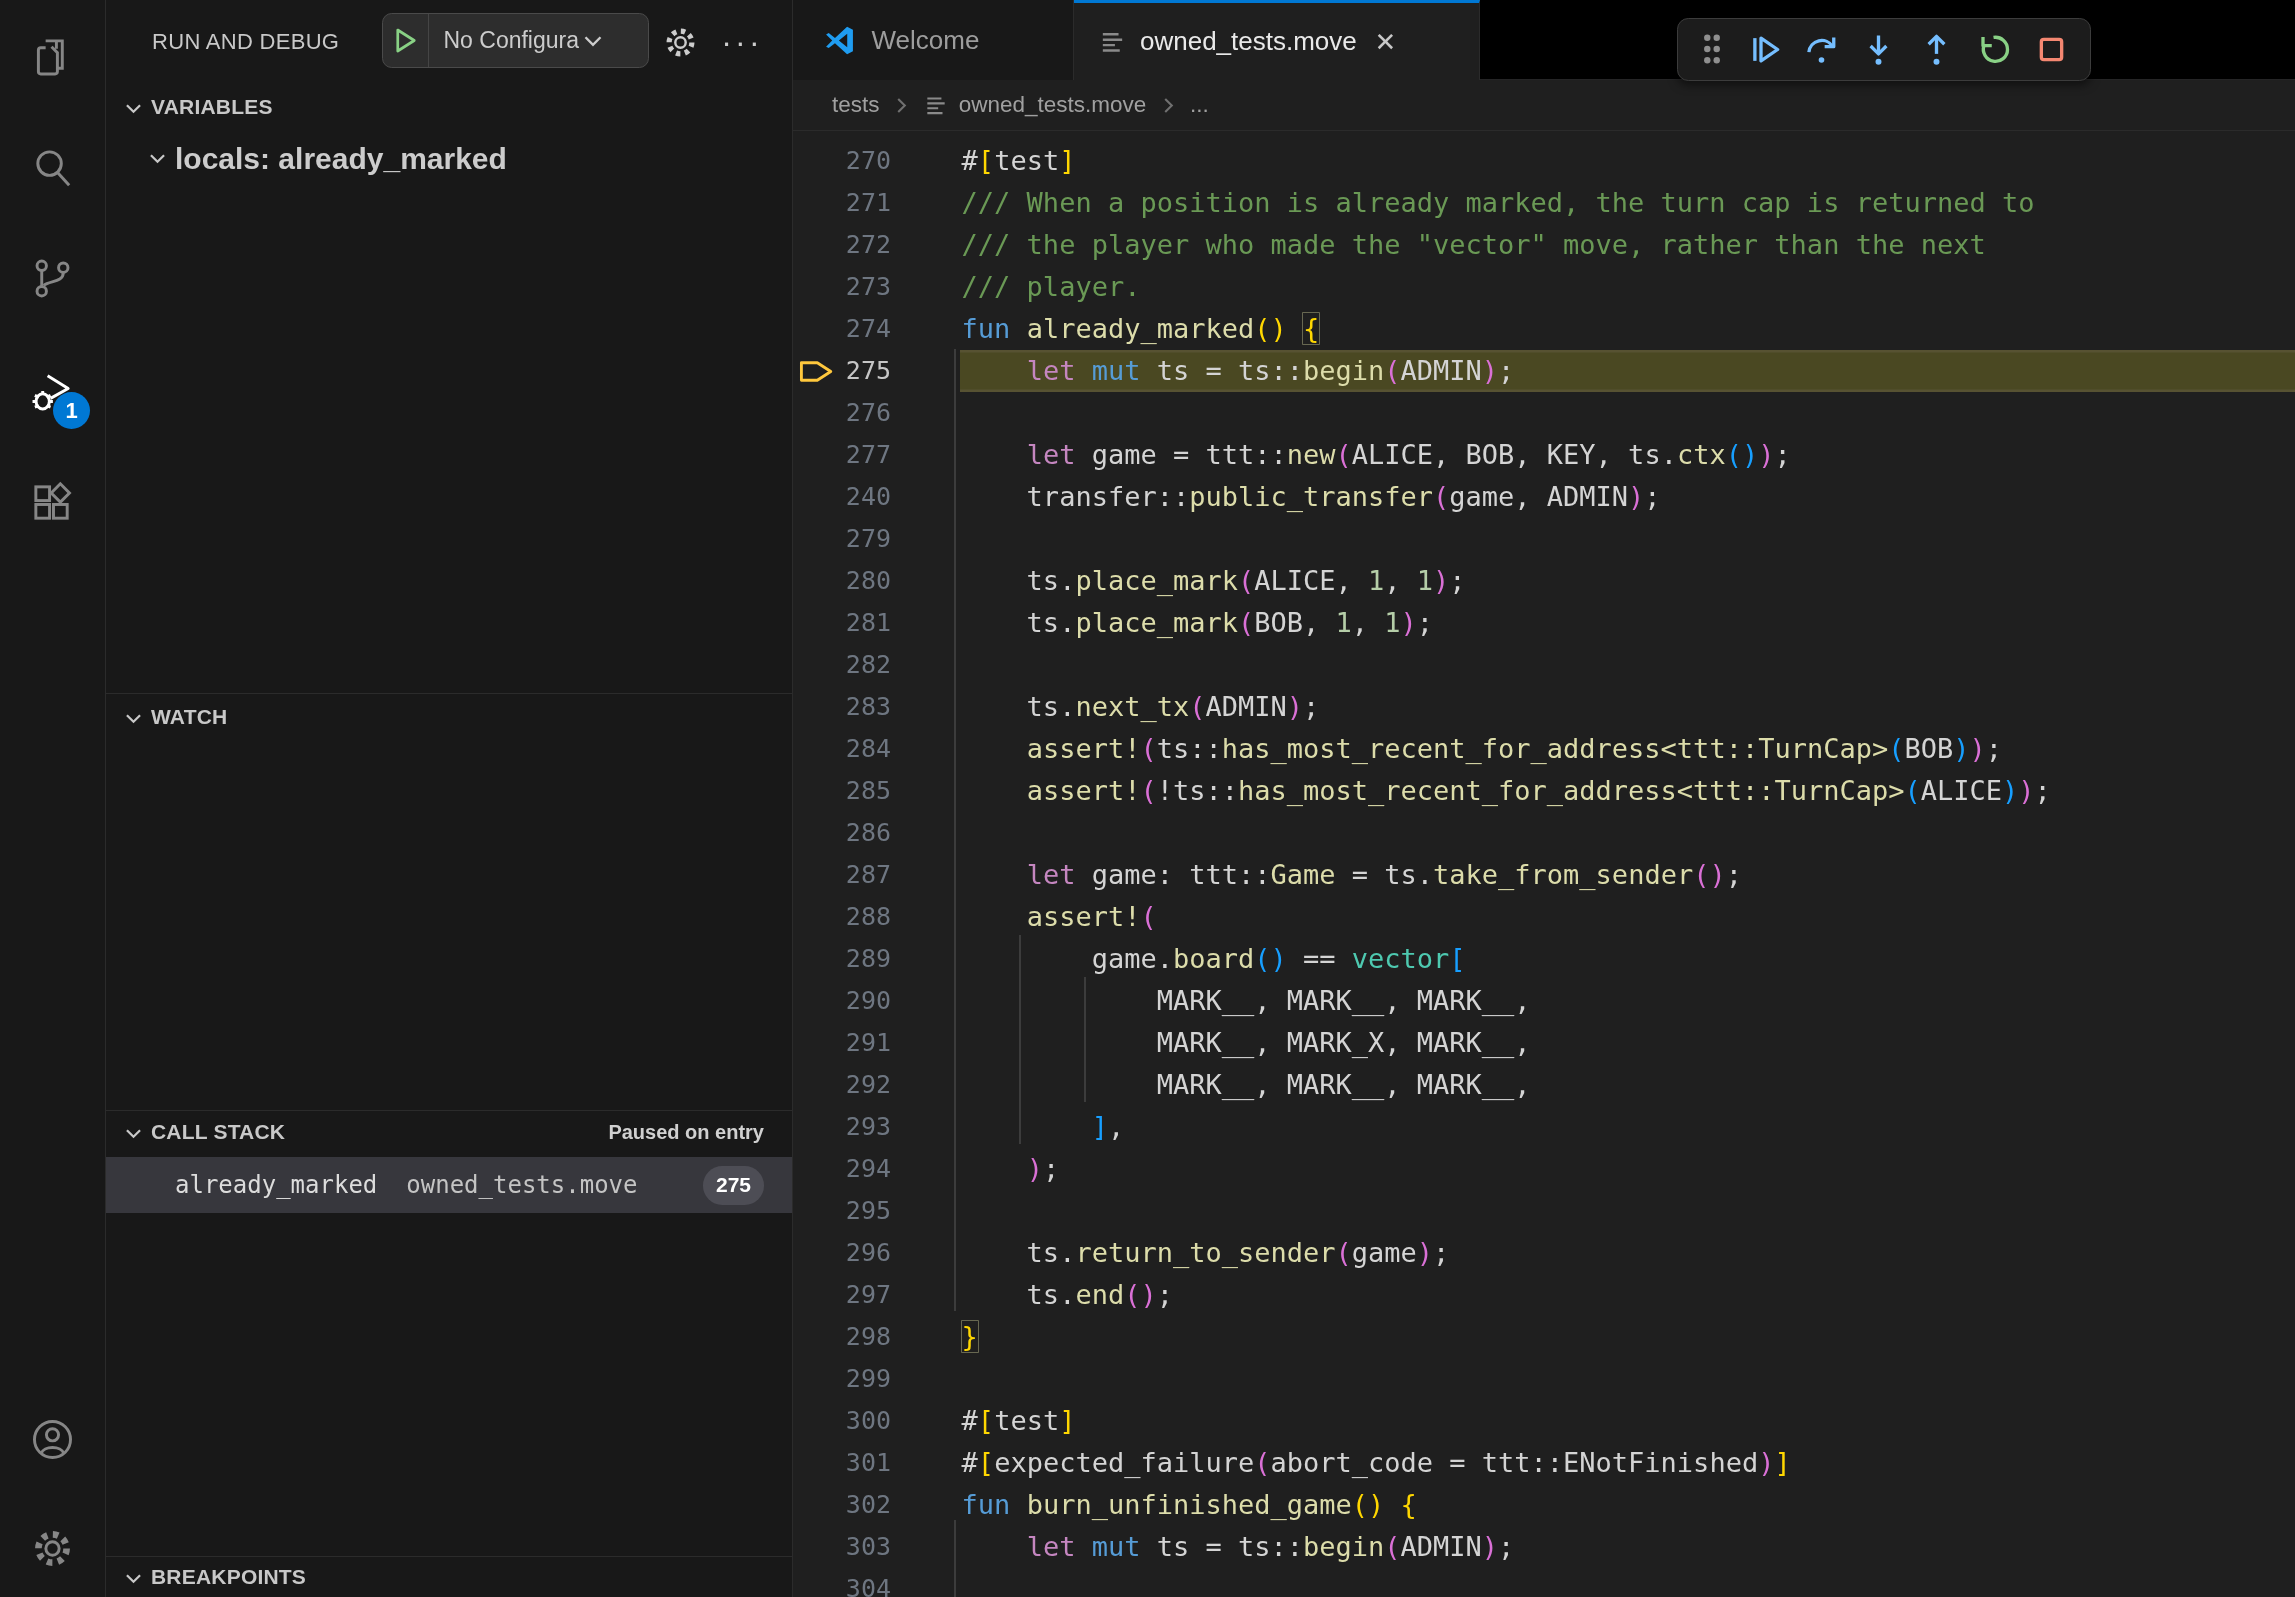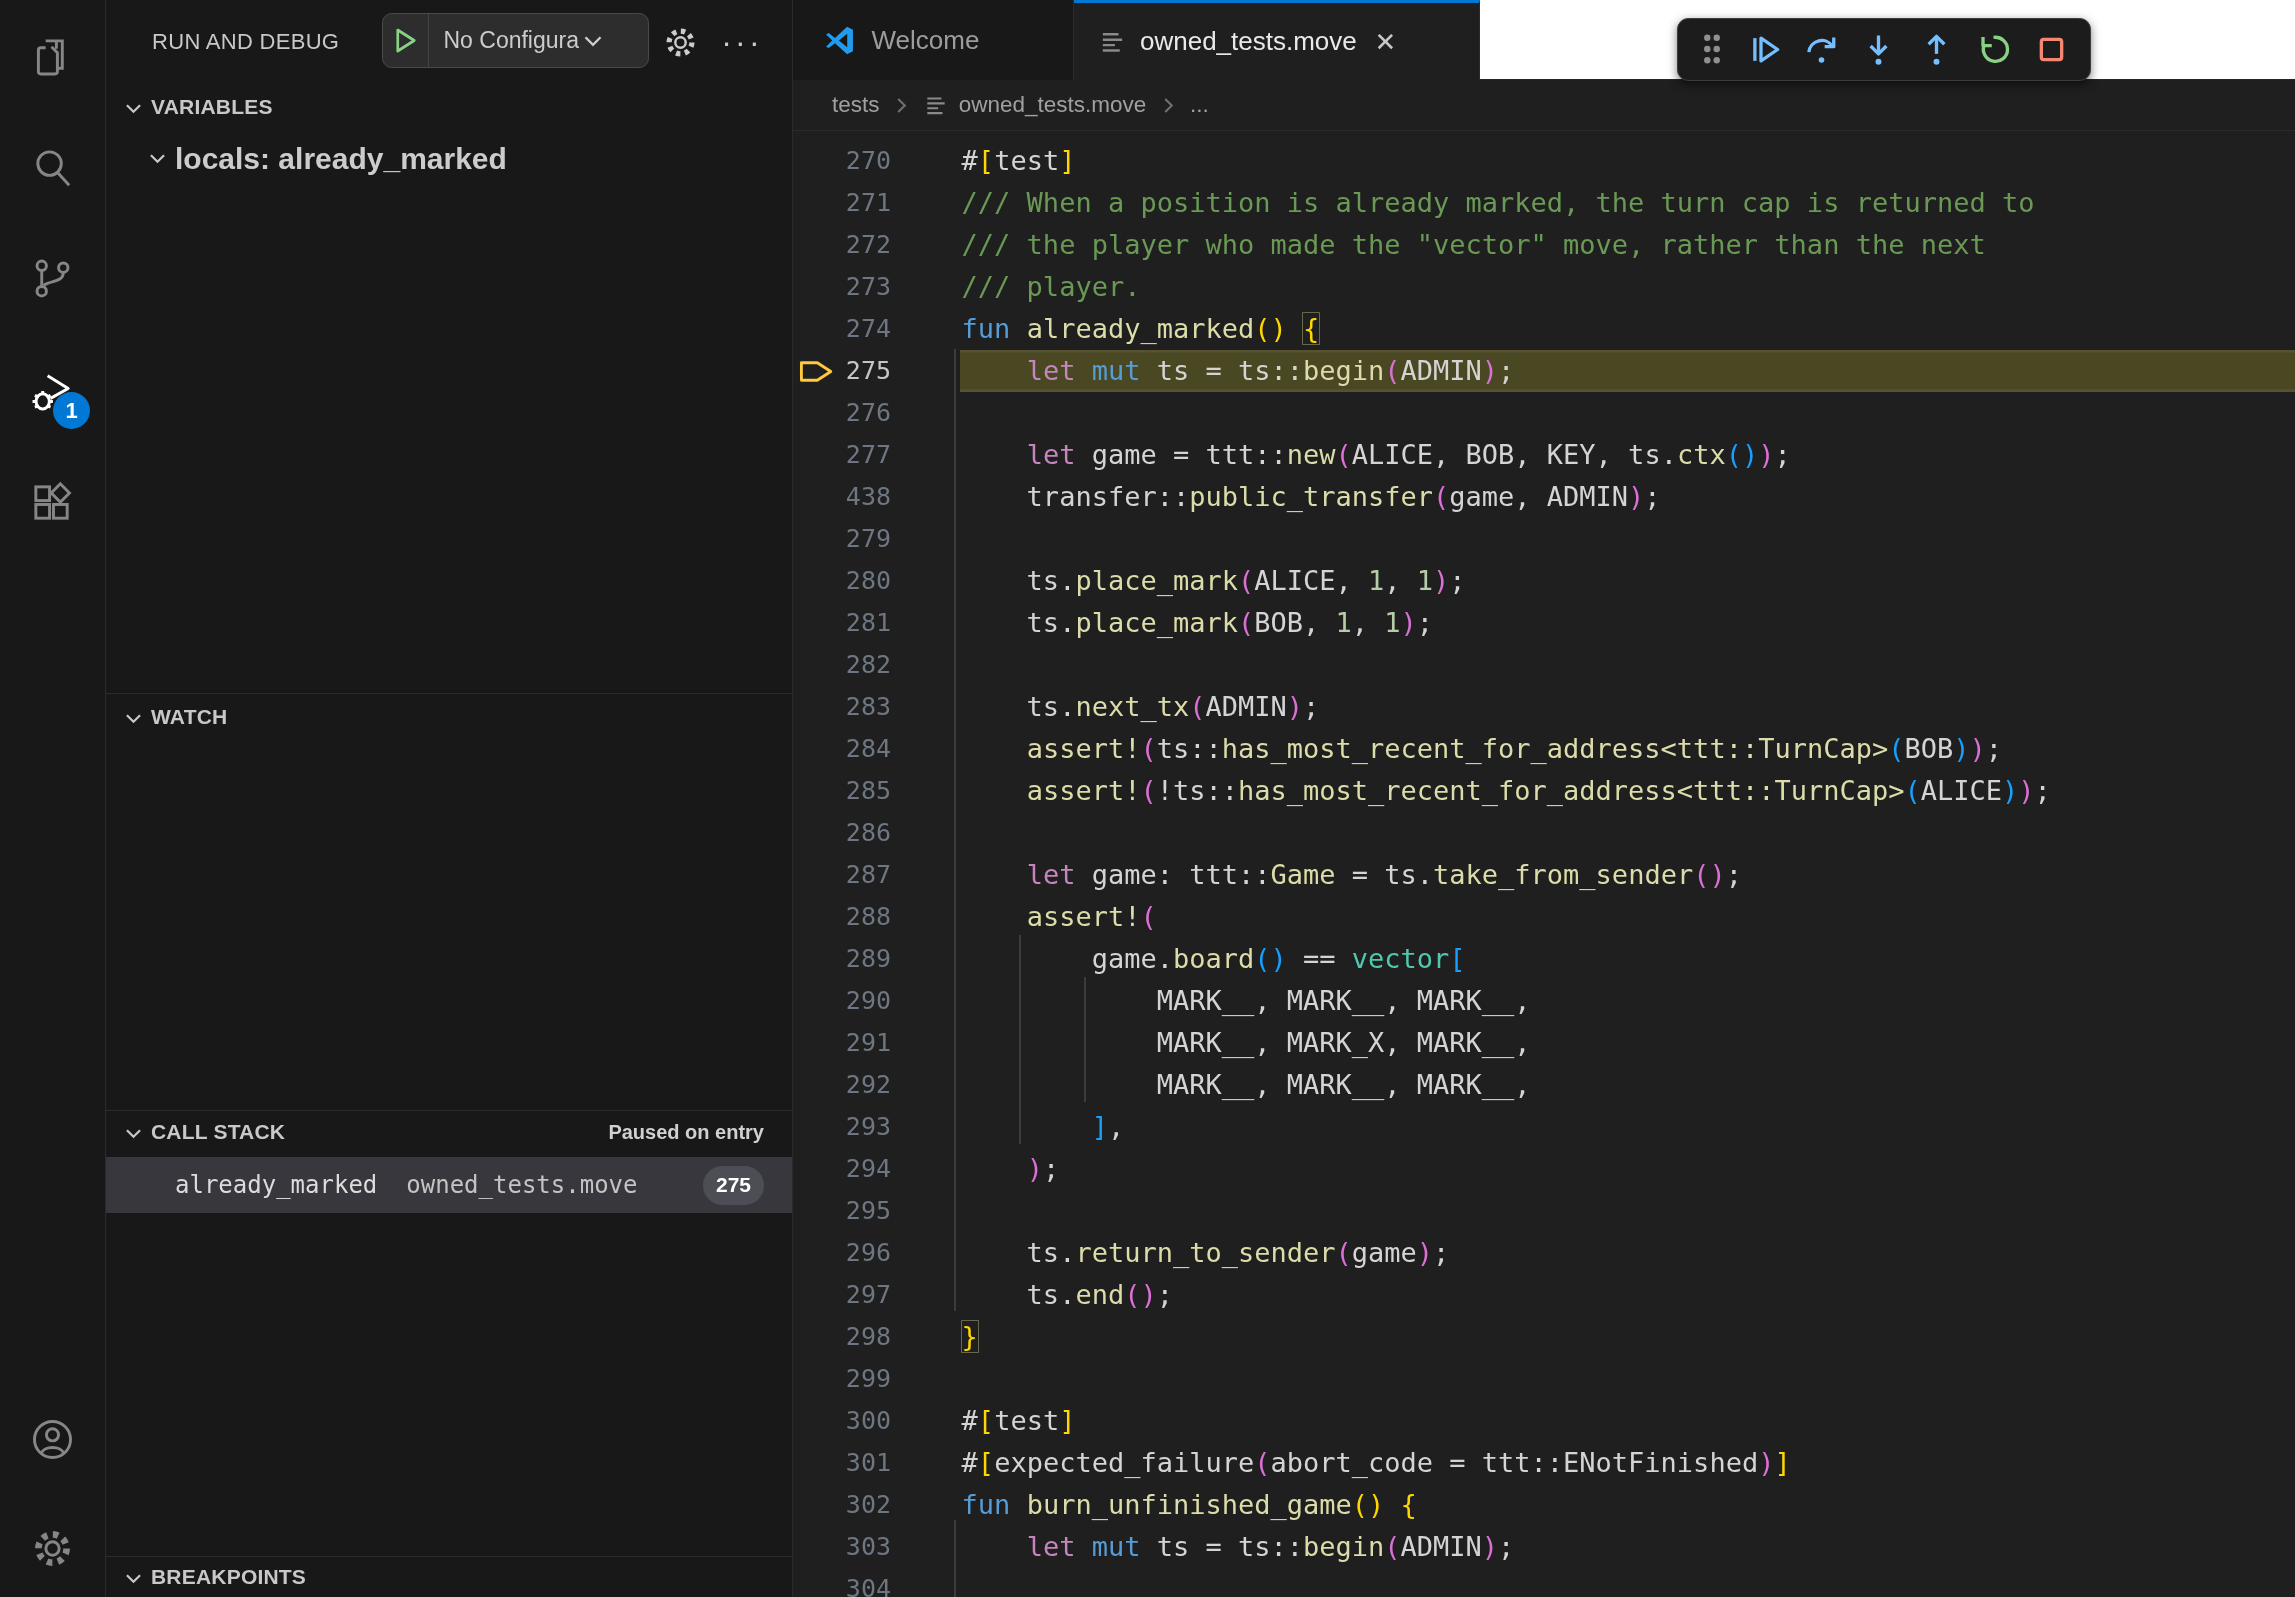--- a/index.html
+++ b/index.html
@@ -32,21 +32,21 @@
   .sec-border{position:absolute;left:0;width:100%;border-top:0.8px solid #2B2B2B;}
   .locals-label{position:absolute;left:70px;top:142px;font-size:30px;font-weight:600;color:#CCCCCC;white-space:nowrap;}
   .cs-status{position:absolute;right:28px;top:1121px;font-size:20px;font-weight:bold;color:#D0D0D0;}
   .cs-row{position:absolute;left:0;top:1157px;width:100%;height:56px;background:#37373D;display:flex;align-items:center;cursor:pointer;}
   .cs-name{margin-left:70px;font-family:"DejaVu Sans Mono",monospace;font-size:24px;color:#DCDCDC;white-space:pre;}
   .cs-file{margin-left:29px;font-family:"DejaVu Sans Mono",monospace;font-size:24px;color:#C4C4C4;white-space:pre;}
   .cs-badge{position:absolute;right:28px;top:8.8px;min-width:61px;height:39px;border-radius:19.3px;background:#4D4D55;
     display:flex;align-items:center;justify-content:center;color:#FFFFFF;font-size:21px;font-weight:bold;}
   
   .editor{position:absolute;left:793px;top:0;right:0;height:100%;background:#1F1F1F;}
-  .tabbar{position:absolute;left:0;top:0;right:0;height:80px;background:#ffffff;border-bottom:0.8px solid #252526;box-sizing:border-box;}
+  .tabbar{position:absolute;left:0;top:0;right:0;height:80px;background:#000000;border-bottom:0.8px solid #252526;box-sizing:border-box;}
   .tab{position:absolute;top:0;height:80px;display:flex;align-items:center;box-sizing:border-box;cursor:pointer;}
   .tab-welcome{left:0;width:281px;background:#181818;border-right:0.8px solid #2B2B2B;padding-left:29px;}
   .tab-welcome .tab-label{color:#9D9D9D;font-size:26px;margin-left:14.5px;}
   .tab-active{left:281px;width:406px;background:#1F1F1F;border-top:3.2px solid #0078D4;border-right:0.8px solid #2B2B2B;padding-left:24px;}
   .tab-active .tab-label{color:#E9E9E9;font-size:26px;margin-left:13px;white-space:nowrap;}
   .tab-close{margin-left:14.5px;color:#C8C8C8;font-size:26px;line-height:1;padding:3.2px;cursor:pointer;}
   .dbg-toolbar{position:absolute;left:884px;top:17.7px;width:414px;height:63px;background:#1C1C1C;border:0.8px solid #3C3C3C;
     border-radius:11.3px;box-shadow:0 3.2px 9.7px rgba(0,0,0,.5);display:flex;align-items:center;justify-content:space-between;
     padding:0 19.3px;box-sizing:border-box;z-index:6;}
   .dbg-btn{display:flex;align-items:center;justify-content:center;width:39px;height:47px;cursor:pointer;}
@@ -299,21 +299,21 @@
         <div class="code-row"><div class="gutter"><div class="arrow-slot"></div><div class="lnum">270</div></div><div class="lcontent"><span class="c-pl">#</span><span class="c-b1">[</span><span class="c-pl">test</span><span class="c-b1">]</span></div></div>
         <div class="code-row"><div class="gutter"><div class="arrow-slot"></div><div class="lnum">271</div></div><div class="lcontent"><span class="c-cm">/// When a position is already marked, the turn cap is returned to</span></div></div>
         <div class="code-row"><div class="gutter"><div class="arrow-slot"></div><div class="lnum">272</div></div><div class="lcontent"><span class="c-cm">/// the player who made the "vector" move, rather than the next</span></div></div>
         <div class="code-row"><div class="gutter"><div class="arrow-slot"></div><div class="lnum">273</div></div><div class="lcontent"><span class="c-cm">/// player.</span></div></div>
         <div class="code-row"><div class="gutter"><div class="arrow-slot"></div><div class="lnum">274</div></div><div class="lcontent"><span class="c-kb">fun</span><span class="c-pl"> </span><span class="c-fn">already_marked</span><span class="c-b1">()</span><span class="c-pl"> </span><span class="c-b1 c-bx">{</span></div></div>
         <div class="code-row current"><div class="gutter"><div class="arrow-slot"><svg width="37" height="27" viewBox="0 0 46 34" fill="none" stroke="#FFC83D" stroke-width="3.6" stroke-linejoin="round">
                 <path d="M4 6 H24 L41 17 L24 28 H4 Z"></path>
               </svg></div><div class="lnum">275</div></div><div class="lcontent"><span class="c-pl">    </span><span class="c-kp">let</span><span class="c-pl"> </span><span class="c-kb">mut</span><span class="c-pl"> ts = ts::</span><span class="c-fn">begin</span><span class="c-b2">(</span><span class="c-pl">ADMIN</span><span class="c-b2">)</span><span class="c-pl">;</span></div></div>
         <div class="code-row"><div class="gutter"><div class="arrow-slot"></div><div class="lnum">276</div></div><div class="lcontent"></div></div>
         <div class="code-row"><div class="gutter"><div class="arrow-slot"></div><div class="lnum">277</div></div><div class="lcontent"><span class="c-pl">    </span><span class="c-kp">let</span><span class="c-pl"> game = ttt::</span><span class="c-fn">new</span><span class="c-b2">(</span><span class="c-pl">ALICE, BOB, KEY, ts.</span><span class="c-fn">ctx</span><span class="c-b3">()</span><span class="c-b2">)</span><span class="c-pl">;</span></div></div>
-        <div class="code-row"><div class="gutter"><div class="arrow-slot"></div><div class="lnum">438</div></div><div class="lcontent"><span class="c-pl">    transfer::</span><span class="c-fn">public_transfer</span><span class="c-b2">(</span><span class="c-pl">game, ADMIN</span><span class="c-b2">)</span><span class="c-pl">;</span></div></div>
+        <div class="code-row"><div class="gutter"><div class="arrow-slot"></div><div class="lnum">240</div></div><div class="lcontent"><span class="c-pl">    transfer::</span><span class="c-fn">public_transfer</span><span class="c-b2">(</span><span class="c-pl">game, ADMIN</span><span class="c-b2">)</span><span class="c-pl">;</span></div></div>
         <div class="code-row"><div class="gutter"><div class="arrow-slot"></div><div class="lnum">279</div></div><div class="lcontent"></div></div>
         <div class="code-row"><div class="gutter"><div class="arrow-slot"></div><div class="lnum">280</div></div><div class="lcontent"><span class="c-pl">    ts.</span><span class="c-fn">place_mark</span><span class="c-b2">(</span><span class="c-pl">ALICE, </span><span class="c-nu">1</span><span class="c-pl">, </span><span class="c-nu">1</span><span class="c-b2">)</span><span class="c-pl">;</span></div></div>
         <div class="code-row"><div class="gutter"><div class="arrow-slot"></div><div class="lnum">281</div></div><div class="lcontent"><span class="c-pl">    ts.</span><span class="c-fn">place_mark</span><span class="c-b2">(</span><span class="c-pl">BOB, </span><span class="c-nu">1</span><span class="c-pl">, </span><span class="c-nu">1</span><span class="c-b2">)</span><span class="c-pl">;</span></div></div>
         <div class="code-row"><div class="gutter"><div class="arrow-slot"></div><div class="lnum">282</div></div><div class="lcontent"></div></div>
         <div class="code-row"><div class="gutter"><div class="arrow-slot"></div><div class="lnum">283</div></div><div class="lcontent"><span class="c-pl">    ts.</span><span class="c-fn">next_tx</span><span class="c-b2">(</span><span class="c-pl">ADMIN</span><span class="c-b2">)</span><span class="c-pl">;</span></div></div>
         <div class="code-row"><div class="gutter"><div class="arrow-slot"></div><div class="lnum">284</div></div><div class="lcontent"><span class="c-pl">    </span><span class="c-fn">assert!</span><span class="c-b2">(</span><span class="c-pl">ts::</span><span class="c-fn">has_most_recent_for_address&lt;ttt::TurnCap&gt;</span><span class="c-b3">(</span><span class="c-pl">BOB</span><span class="c-b3">)</span><span class="c-b2">)</span><span class="c-pl">;</span></div></div>
         <div class="code-row"><div class="gutter"><div class="arrow-slot"></div><div class="lnum">285</div></div><div class="lcontent"><span class="c-pl">    </span><span class="c-fn">assert!</span><span class="c-b2">(</span><span class="c-pl">!ts::</span><span class="c-fn">has_most_recent_for_address&lt;ttt::TurnCap&gt;</span><span class="c-b3">(</span><span class="c-pl">ALICE</span><span class="c-b3">)</span><span class="c-b2">)</span><span class="c-pl">;</span></div></div>
         <div class="code-row"><div class="gutter"><div class="arrow-slot"></div><div class="lnum">286</div></div><div class="lcontent"></div></div>
         <div class="code-row"><div class="gutter"><div class="arrow-slot"></div><div class="lnum">287</div></div><div class="lcontent"><span class="c-pl">    </span><span class="c-kp">let</span><span class="c-pl"> game: ttt::</span><span class="c-fn">Game</span><span class="c-pl"> = ts.</span><span class="c-fn">take_from_sender</span><span class="c-b2">()</span><span class="c-pl">;</span></div></div>
         <div class="code-row"><div class="gutter"><div class="arrow-slot"></div><div class="lnum">288</div></div><div class="lcontent"><span class="c-pl">    </span><span class="c-fn">assert!</span><span class="c-b2">(</span></div></div>

